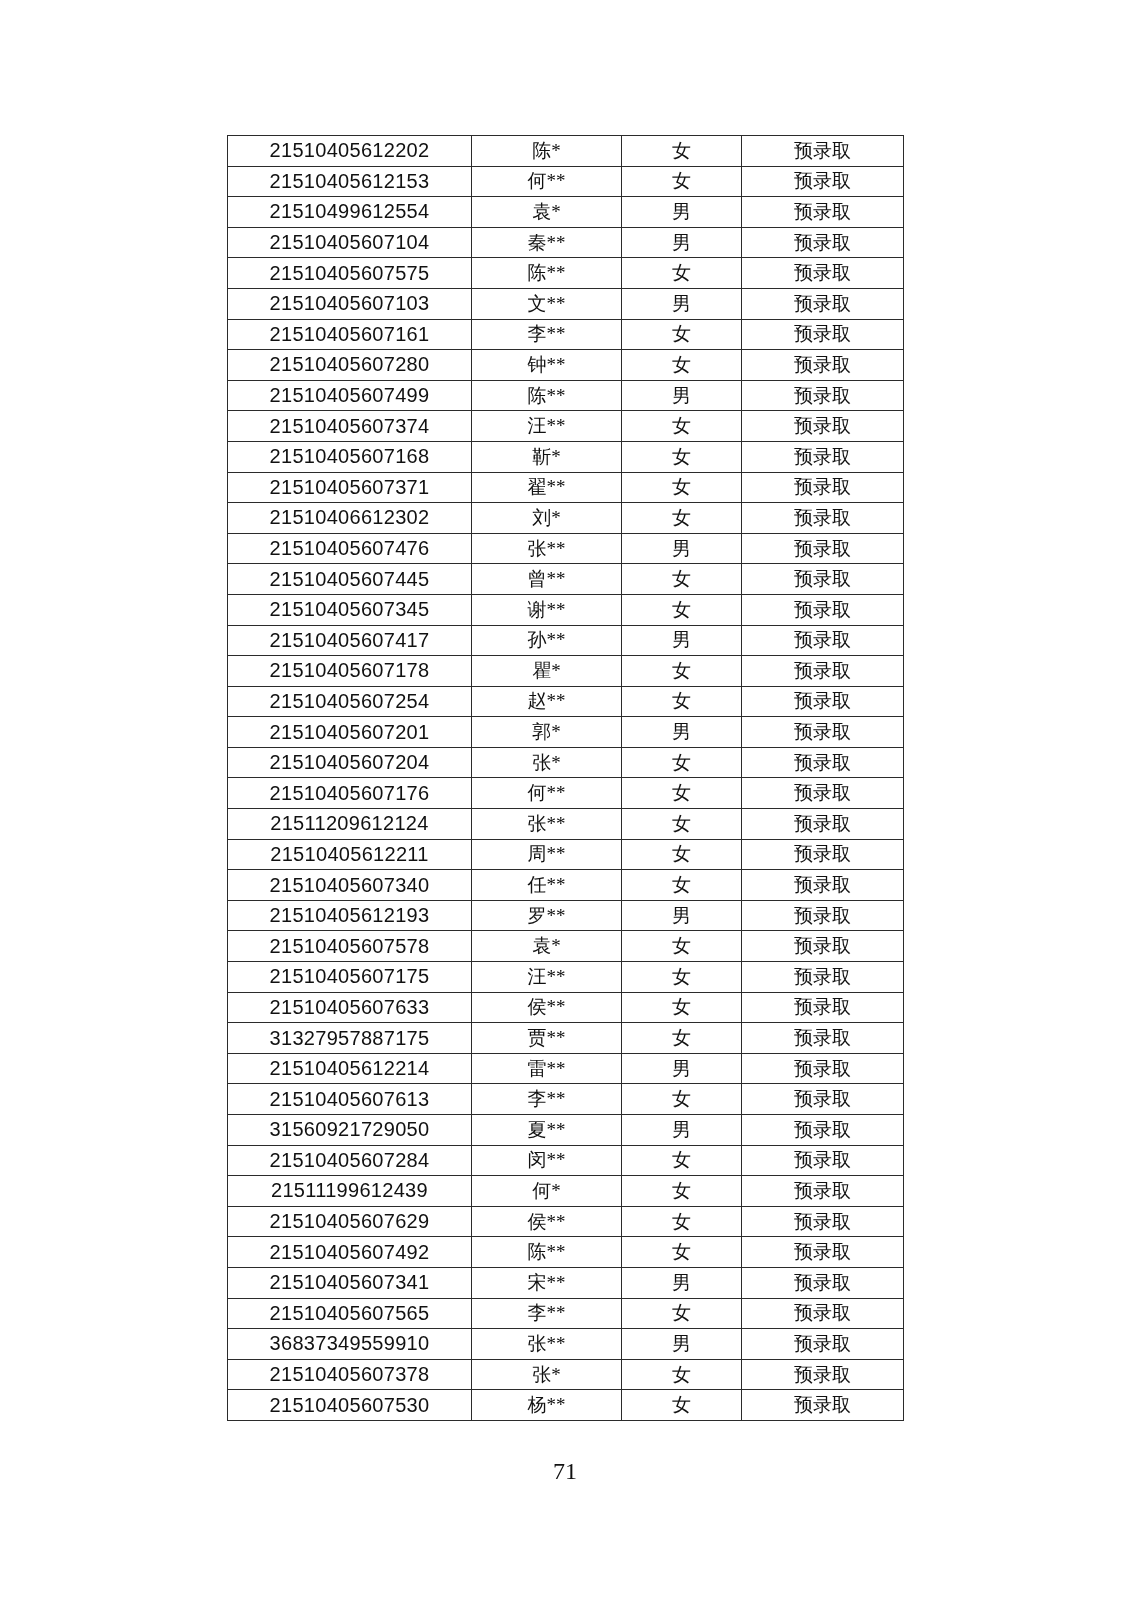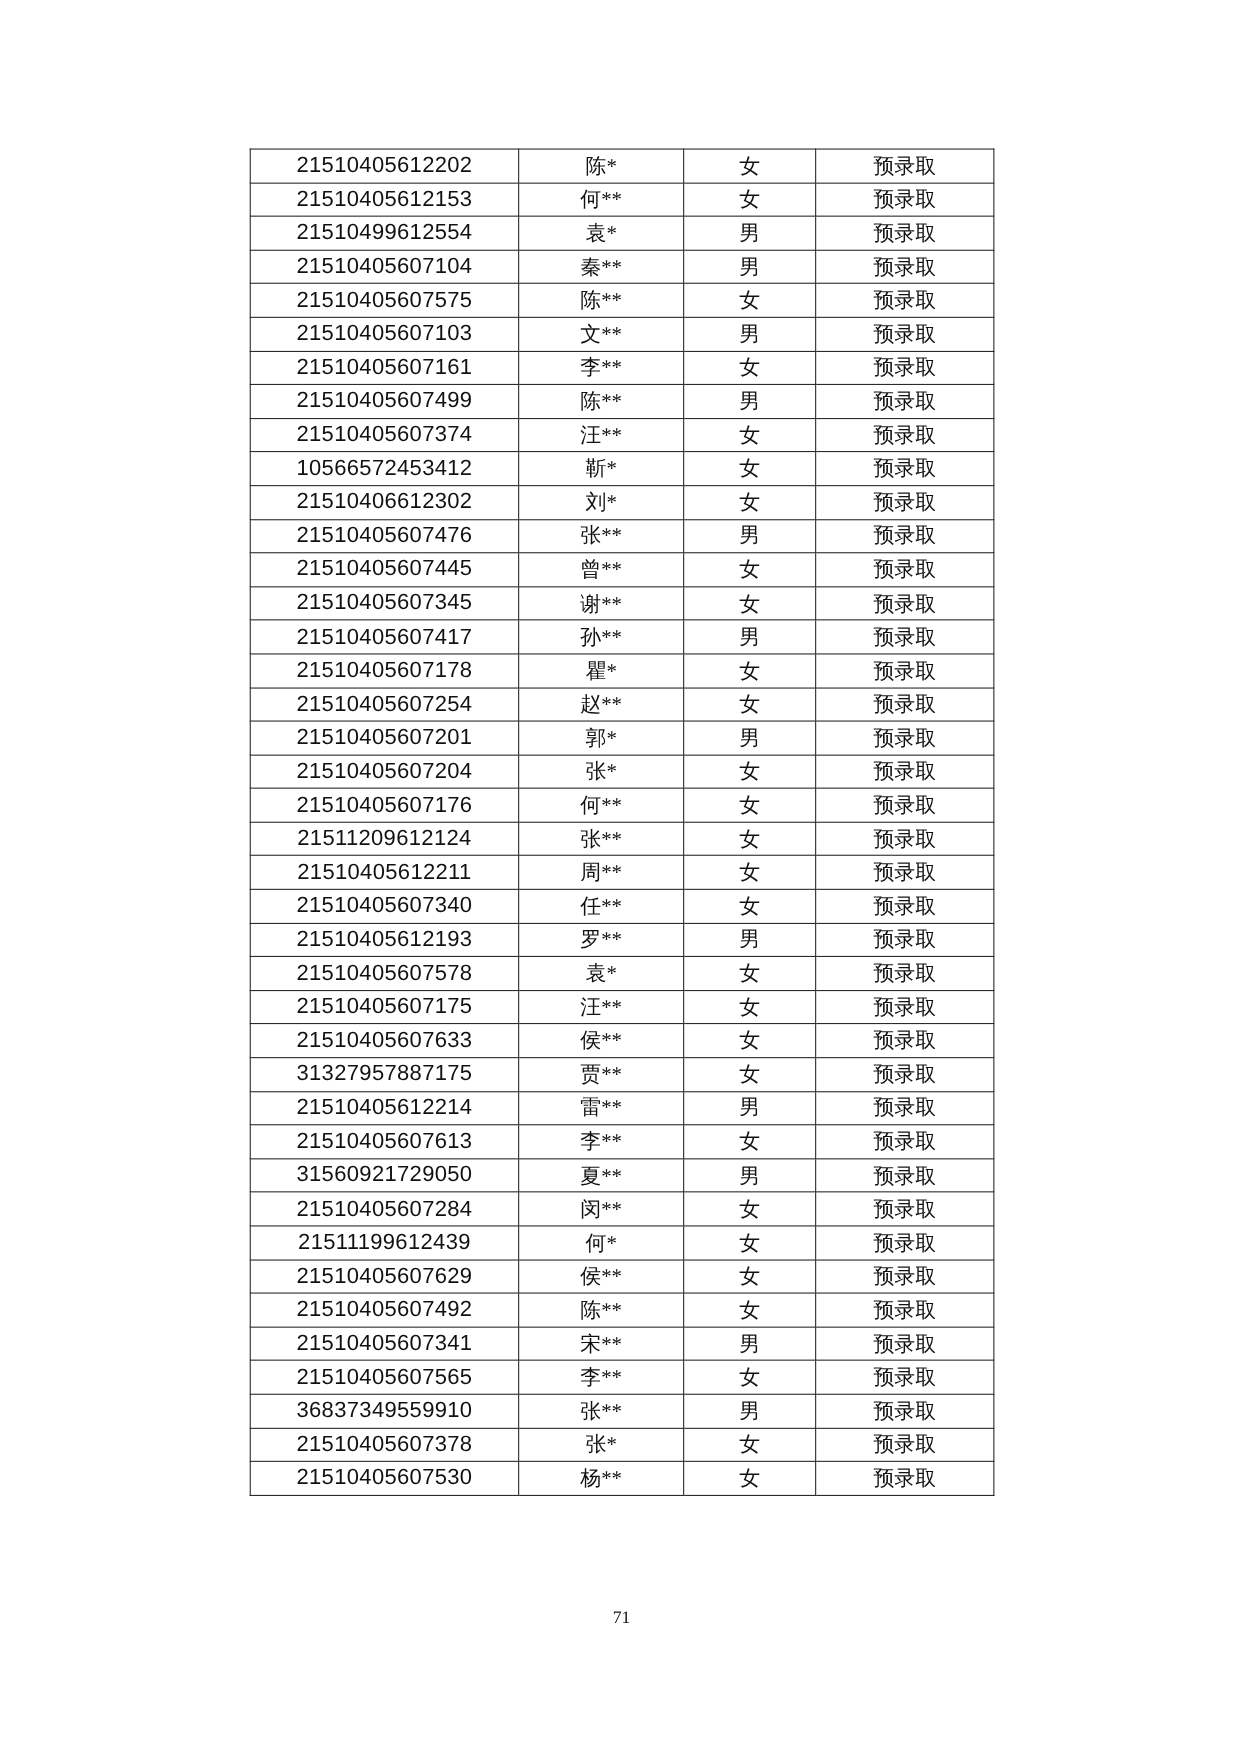--- a/index.html
+++ b/index.html
@@ -41,21 +41,21 @@
     font-family: "Liberation Serif", serif;
     font-size: 19px;
   }
   .page-number {
     position: absolute;
     left: 227px;
     width: 676px;
     top: 1458px;
     text-align: center;
     font-family: "Liberation Serif", serif;
-    font-size: 16px;
+    font-size: 24px;
     color: #111111;
     line-height: 26px;
   }
 </style>
 </head>
 <body>
 
 <div class="sheet">
 
   <table class="roster">
@@ -102,34 +102,46 @@
           <td class="gender">男</td>
           <td class="status">预录取</td>
         </tr>
         <tr>
           <td class="id">21510405607161</td>
           <td class="name">李**</td>
           <td class="gender">女</td>
           <td class="status">预录取</td>
         </tr>
         <tr>
+          <td class="id">21510405607280</td>
+          <td class="name">钟**</td>
+          <td class="gender">女</td>
+          <td class="status">预录取</td>
+        </tr>
+        <tr>
           <td class="id">21510405607499</td>
           <td class="name">陈**</td>
           <td class="gender">男</td>
           <td class="status">预录取</td>
         </tr>
         <tr>
           <td class="id">21510405607374</td>
           <td class="name">汪**</td>
           <td class="gender">女</td>
           <td class="status">预录取</td>
         </tr>
         <tr>
-          <td class="id">10566572453412</td>
+          <td class="id">21510405607168</td>
           <td class="name">靳*</td>
+          <td class="gender">女</td>
+          <td class="status">预录取</td>
+        </tr>
+        <tr>
+          <td class="id">21510405607371</td>
+          <td class="name">翟**</td>
           <td class="gender">女</td>
           <td class="status">预录取</td>
         </tr>
         <tr>
           <td class="id">21510406612302</td>
           <td class="name">刘*</td>
           <td class="gender">女</td>
           <td class="status">预录取</td>
         </tr>
         <tr>

